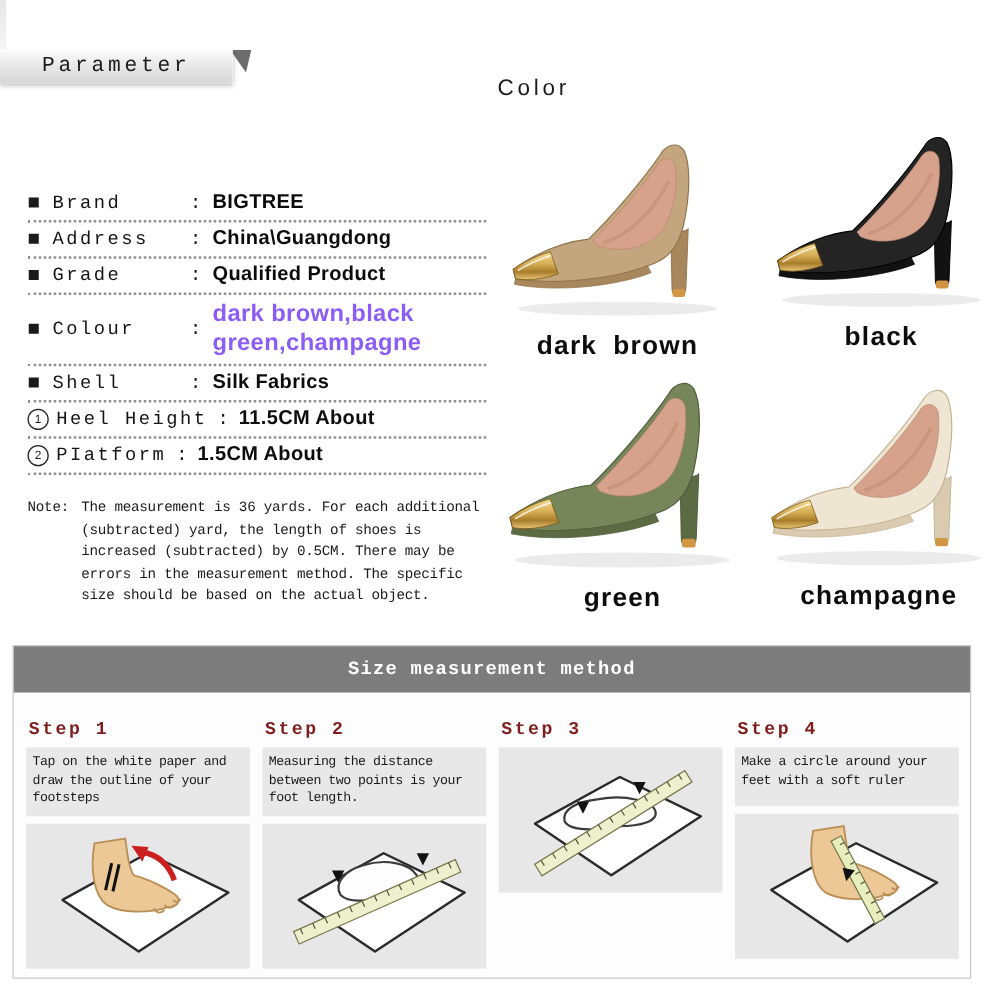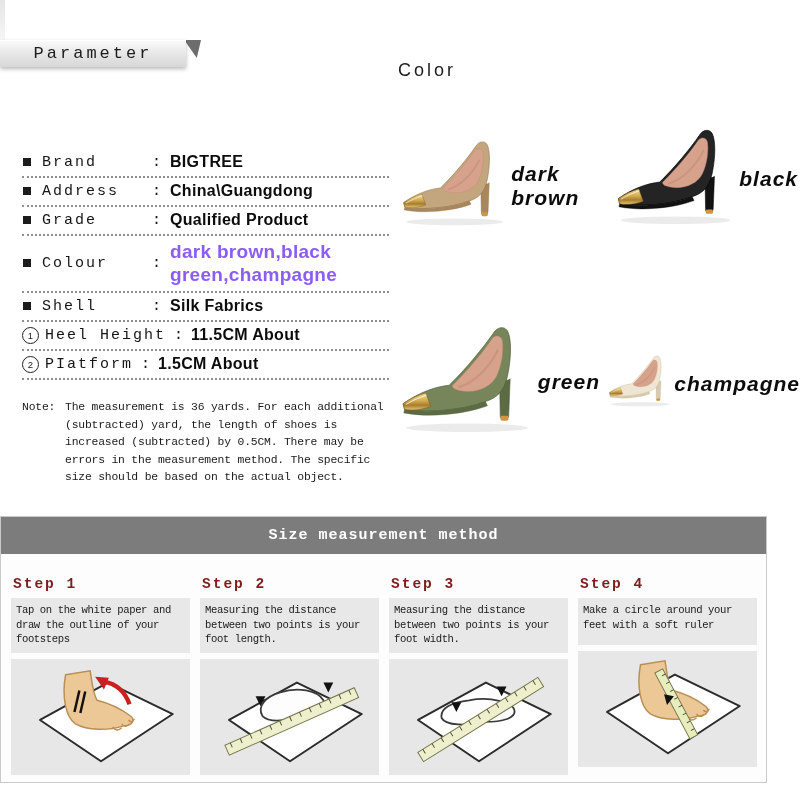--- a/index.html
+++ b/index.html
@@ -17,21 +17,21 @@
           display:flex;align-items:center;justify-content:center;}
   .ribbon-text{font-family:var(--mono);font-size:17px;letter-spacing:3px;color:#1c1c1c;}
   .ribbon-fold{position:absolute;left:186px;top:40px;width:15px;height:18px;
                background:#6d6d6d;clip-path:polygon(0 0,100% 0,72% 100%,0 14%);}
   .corner-sliver{position:absolute;left:0;top:0;width:5px;height:42px;
                background:linear-gradient(180deg,#e5e5e5,#f7f7f7);}
 
   
   .color-title{position:absolute;left:398px;top:60px;font-family:Liberation Sans, sans-serif;
                font-size:18px;letter-spacing:3px;color:#1c1c1c;}
-  .shoe-cell{position:absolute;display:flex;flex-direction:row;align-items:center;font-style:italic;}
+  .shoe-cell{position:absolute;display:flex;flex-direction:column;align-items:center;}
   .shoe-cell svg{display:block;}
   .shoe-label{font-family:var(--sans);font-weight:bold;font-size:21px;color:#0c0c0c;
               margin-top:6px;letter-spacing:1px;word-spacing:6px;}
 
   
   .params{position:absolute;left:22px;top:149px;width:367px;}
   .prow{display:flex;align-items:center;border-bottom:2px dotted #8f8f8f;
         padding:4px 0 5px;}
   .bullet{width:8px;height:8px;background:#1b1b1b;margin:0 11px 0 1px;flex:none;}
   .plabel{font-family:var(--mono);font-size:15px;letter-spacing:2px;width:110px;flex:none;color:#151515;}
@@ -45,21 +45,21 @@
   .nlabel{font-family:var(--mono);font-size:15px;letter-spacing:2px;color:#151515;}
   .ncolon{font-family:var(--mono);font-size:15px;margin:0 8px;color:#151515;}
 
   
   .note{position:absolute;left:22px;top:399px;width:368px;display:flex;
         font-family:Liberation Mono, monospace;font-size:11.4px;letter-spacing:-.2px;line-height:17.5px;color:#1a1a1a;}
   .note-label{flex:none;width:43px;}
   .note-text{flex:1;}
 
   
-  .panel{position:absolute;left:0;top:516px;width:767px;height:267px;
+  .panel{position:absolute;left:10px;top:516px;width:767px;height:267px;
          background:#fdfdfd;border:1px solid #c9c9c9;box-sizing:border-box;}
   .panel-header{height:37px;background:#7c7c7c;display:flex;align-items:center;justify-content:center;}
   .panel-title{font-family:var(--mono);font-weight:bold;font-size:15px;letter-spacing:1px;color:#ffffff;}
   .steps{display:flex;gap:10px;padding:0 10px;margin-top:22px;}
   .step{width:179px;flex:none;}
   .step-title{font-family:var(--mono);font-weight:bold;font-size:14.5px;letter-spacing:2px;
               color:#7f1d1d;margin:0 0 6px 2px;}
   .step-desc{background:#e8e8e8;min-height:36px;padding:5px 5px 6px 5px;
              font-family:var(--mono);font-size:10.6px;letter-spacing:-.4px;line-height:14.5px;color:#1a1a1a;}
   .step-illus{background:#e7e7e7;height:116px;margin-top:6px;display:flex;
@@ -216,21 +216,20 @@
               <path d="M26,58v5 M37,58v5 M48,58v5 M59,58v5 M70,58v5 M81,58v5 M92,58v5 M103,58v5 M114,58v5 M125,58v5 M136,58v5 M147,58v5 M158,58v5" stroke="#55553a" stroke-width="1"></path>
             </g>
             <polygon points="55,38 65,38 60,48" fill="#111"></polygon>
             <polygon points="124,24 134,24 129,34" fill="#111"></polygon>
           </svg>
         </div>
       </div>
 
       <div class="step">
         <div class="step-title">Step 3</div>
-        <div class="step-desc">Measuring the distance between two points is your foot width.</div>
         <div class="step-illus">
           <svg width="179" height="116" viewBox="0 0 179 118">
             <use href="#paper"></use>
             <path d="M52,60 C50,50 62,44 80,42 C102,38 124,44 126,52 C128,60 114,64 96,64 C78,68 56,68 52,60 Z" fill="#fdfdfd" stroke="#3a3a3a" stroke-width="1.8"></path>
             <g transform="rotate(-32 92 62)">
               <rect x="20" y="56" width="144" height="11" fill="#eef0cd" stroke="#77774f" stroke-width="1"></rect>
               <path d="M26,56v5 M37,56v5 M48,56v5 M59,56v5 M70,56v5 M81,56v5 M92,56v5 M103,56v5 M114,56v5 M125,56v5 M136,56v5 M147,56v5 M158,56v5" stroke="#55553a" stroke-width="1"></path>
             </g>
             <polygon points="62,44 72,44 67,54" fill="#111"></polygon>
             <polygon points="108,28 118,28 113,38" fill="#111"></polygon>

